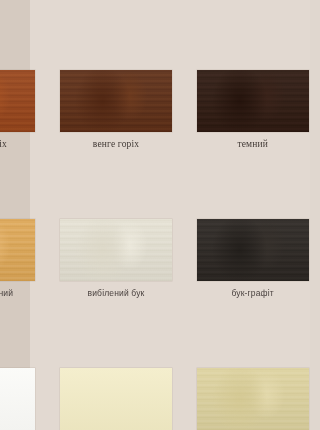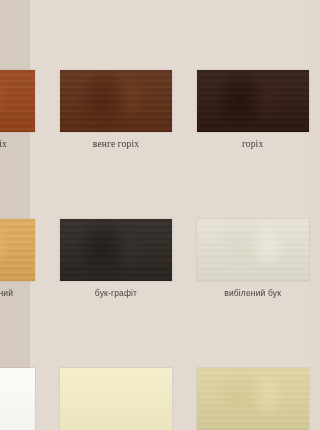--- a/index.html
+++ b/index.html
@@ -104,42 +104,42 @@
           <div class="wood-lines" style="background: repeating-linear-gradient(0deg, rgb(70, 32, 15) 0px, rgba(0, 0, 0, 0) 1px, rgba(0, 0, 0, 0) 2px, rgb(122, 68, 36) 3px, rgba(0, 0, 0, 0) 4px, rgba(0, 0, 0, 0) 6px);"></div>
           <div class="wood-figure" style="background: radial-gradient(40% 90% at 38% 50%, rgb(70, 32, 15) 0%, rgba(0, 0, 0, 0) 62%), radial-gradient(28% 70% at 62% 42%, rgb(122, 68, 36) 0%, rgba(0, 0, 0, 0) 58%), linear-gradient(rgba(255, 255, 255, 0.1), rgba(0, 0, 0, 0.1));"></div>
         </div>
         <div class="label">венге горіх</div>
       </div>
       <div class="cell row-1">
         <div class="swatch" style="background: rgb(47, 27, 18);">
           <div class="wood-lines" style="background: repeating-linear-gradient(0deg, rgb(29, 14, 8) 0px, rgba(0, 0, 0, 0) 1px, rgba(0, 0, 0, 0) 2px, rgb(67, 41, 32) 3px, rgba(0, 0, 0, 0) 4px, rgba(0, 0, 0, 0) 6px);"></div>
           <div class="wood-figure" style="background: radial-gradient(40% 90% at 38% 50%, rgb(29, 14, 8) 0%, rgba(0, 0, 0, 0) 62%), radial-gradient(28% 70% at 62% 42%, rgb(67, 41, 32) 0%, rgba(0, 0, 0, 0) 58%), linear-gradient(rgba(255, 255, 255, 0.1), rgba(0, 0, 0, 0.1));"></div>
         </div>
-        <div class="label">горіх</div>
+        <div class="label">темний</div>
       </div>
       <div class="cell row-2">
         <div class="swatch" style="background: rgb(221, 167, 87);">
           <div class="wood-lines" style="background: repeating-linear-gradient(0deg, rgb(200, 145, 63) 0px, rgba(0, 0, 0, 0) 1px, rgba(0, 0, 0, 0) 2px, rgb(237, 194, 134) 3px, rgba(0, 0, 0, 0) 4px, rgba(0, 0, 0, 0) 6px);"></div>
           <div class="wood-figure" style="background: radial-gradient(40% 90% at 38% 50%, rgb(200, 145, 63) 0%, rgba(0, 0, 0, 0) 62%), radial-gradient(28% 70% at 62% 42%, rgb(237, 194, 134) 0%, rgba(0, 0, 0, 0) 58%), linear-gradient(rgba(255, 255, 255, 0.1), rgba(0, 0, 0, 0.1));"></div>
         </div>
         <div class="label">бук натуральний</div>
       </div>
       <div class="cell row-2">
+        <div class="swatch" style="background: rgb(228, 224, 210);">
+          <div class="wood-lines" style="background: repeating-linear-gradient(0deg, rgb(214, 209, 191) 0px, rgba(0, 0, 0, 0) 1px, rgba(0, 0, 0, 0) 2px, rgb(242, 239, 228) 3px, rgba(0, 0, 0, 0) 4px, rgba(0, 0, 0, 0) 6px);"></div>
+          <div class="wood-figure" style="background: radial-gradient(40% 90% at 38% 50%, rgb(214, 209, 191) 0%, rgba(0, 0, 0, 0) 62%), radial-gradient(28% 70% at 62% 42%, rgb(242, 239, 228) 0%, rgba(0, 0, 0, 0) 58%), linear-gradient(rgba(255, 255, 255, 0.1), rgba(0, 0, 0, 0.1));"></div>
+        </div>
+        <div class="label">вибілений бук</div>
+      </div>
+      <div class="cell row-2">
         <div class="swatch" style="background: rgb(44, 39, 35);">
           <div class="wood-lines" style="background: repeating-linear-gradient(0deg, rgb(28, 25, 22) 0px, rgba(0, 0, 0, 0) 1px, rgba(0, 0, 0, 0) 2px, rgb(62, 56, 51) 3px, rgba(0, 0, 0, 0) 4px, rgba(0, 0, 0, 0) 6px);"></div>
           <div class="wood-figure" style="background: radial-gradient(40% 90% at 38% 50%, rgb(28, 25, 22) 0%, rgba(0, 0, 0, 0) 62%), radial-gradient(28% 70% at 62% 42%, rgb(62, 56, 51) 0%, rgba(0, 0, 0, 0) 58%), linear-gradient(rgba(255, 255, 255, 0.1), rgba(0, 0, 0, 0.1));"></div>
         </div>
         <div class="label">бук-графіт</div>
-      </div>
-      <div class="cell row-2">
-        <div class="swatch" style="background: rgb(228, 224, 210);">
-          <div class="wood-lines" style="background: repeating-linear-gradient(0deg, rgb(214, 209, 191) 0px, rgba(0, 0, 0, 0) 1px, rgba(0, 0, 0, 0) 2px, rgb(242, 239, 228) 3px, rgba(0, 0, 0, 0) 4px, rgba(0, 0, 0, 0) 6px);"></div>
-          <div class="wood-figure" style="background: radial-gradient(40% 90% at 38% 50%, rgb(214, 209, 191) 0%, rgba(0, 0, 0, 0) 62%), radial-gradient(28% 70% at 62% 42%, rgb(242, 239, 228) 0%, rgba(0, 0, 0, 0) 58%), linear-gradient(rgba(255, 255, 255, 0.1), rgba(0, 0, 0, 0.1));"></div>
-        </div>
-        <div class="label">вибілений бук</div>
       </div>
       <div class="cell row-3">
         <div class="swatch" style="background: rgb(250, 250, 247);">
           <div class="wood-figure" style="opacity: 0.35; background: linear-gradient(rgba(255, 255, 255, 0.45), rgba(0, 0, 0, 0.08));"></div>
         </div>
       </div>
       <div class="cell row-3">
         <div class="swatch" style="background: rgb(242, 235, 196);">
           <div class="wood-figure" style="opacity: 0.35; background: linear-gradient(rgba(255, 255, 255, 0.45), rgba(0, 0, 0, 0.08));"></div>
         </div>

